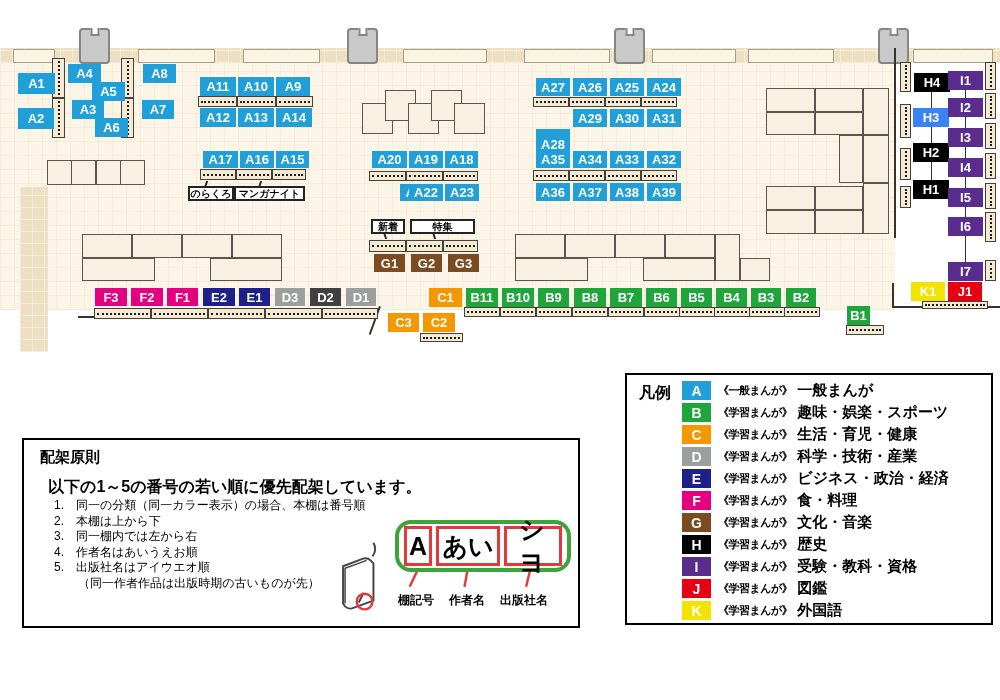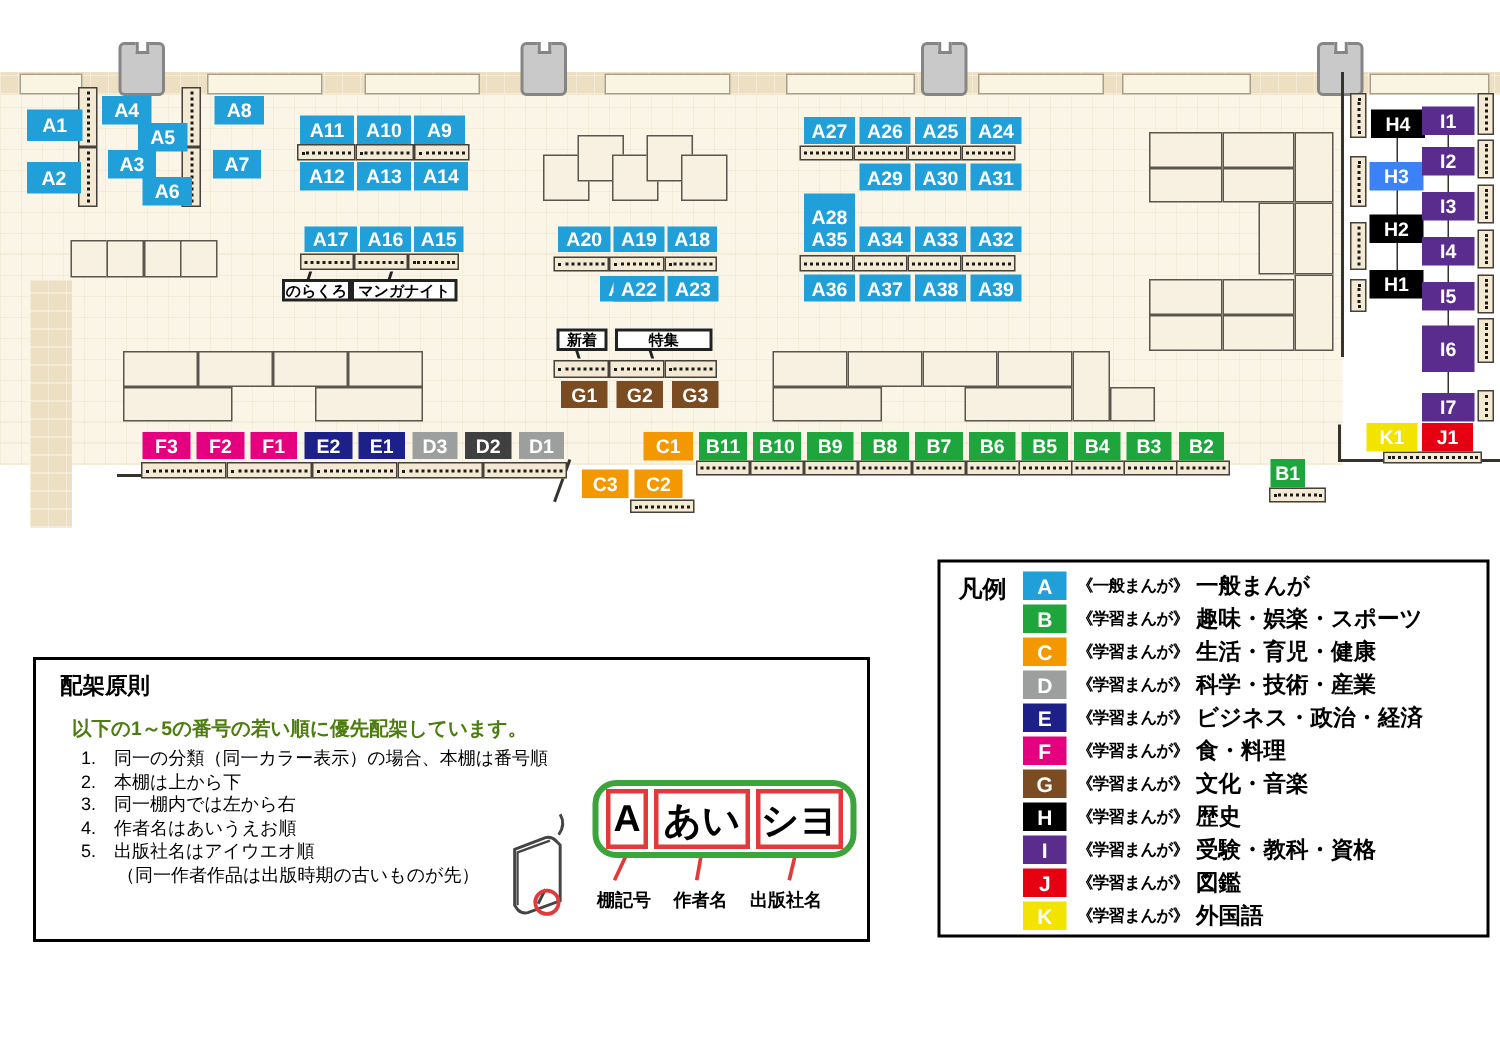--- a/index.html
+++ b/index.html
@@ -34,21 +34,21 @@
   .legend-title{position:absolute;left:12px;top:8px;font-size:16px;font-weight:bold;color:#000;}
   #legend-rows{position:absolute;left:55px;top:6px;display:flex;flex-direction:column;gap:3px;}
   .legend-row{display:flex;align-items:center;height:19px;}
   .lg-chip{width:29px;height:19px;margin-right:7px;display:flex;align-items:center;justify-content:center;
         color:#fff;font-weight:bold;font-size:14px;flex:none;}
   .lg-series{font-size:11px;font-weight:bold;margin-right:5px;white-space:nowrap;color:#000;letter-spacing:-.5px;}
   .lg-cat{font-size:15px;font-weight:bold;white-space:nowrap;color:#000;}
   .principles{position:absolute;left:22px;top:438px;width:558px;height:190px;border:2.5px solid #000;
         background:#fff;box-sizing:border-box;z-index:50;}
   .pr-title{position:absolute;left:16px;top:8px;font-size:15px;font-weight:bold;color:#000;}
-  .pr-intro{position:absolute;left:24px;top:37px;font-size:13px;font-weight:bold;color:#4d7c0f;}
+  .pr-intro{position:absolute;left:24px;top:37px;font-size:16px;font-weight:bold;color:#000000;}
   #pr-list{position:absolute;left:30px;top:58px;font-size:12px;font-weight:normal;line-height:15.5px;color:#000;}
   .pr-item{white-space:pre;}
   #pr-svg{position:absolute;inset:0;width:100%;height:100%;pointer-events:none;}
   .green-label{position:absolute;left:371px;top:80px;width:176px;height:52px;border:4px solid #3BA43B;
         border-radius:16px;background:#fff;display:flex;align-items:center;gap:4px;padding:0 5px;box-sizing:border-box;}
   .label-box{height:40px;border:3px solid #E23A3A;display:flex;align-items:center;justify-content:center;
         font-size:25px;font-weight:bold;box-sizing:border-box;color:#000;flex:none;}
   #label-annots{position:absolute;left:374px;top:152px;display:flex;gap:15px;font-size:12px;font-weight:bold;color:#000;}
 </style>
 </head>
@@ -232,21 +232,21 @@
       <div class="chip" style="left: 847px; top: 306px; width: 23px; height: 19px; background: rgb(30, 166, 60);">B1</div>
       <div class="chip" style="left: 914px; top: 73px; width: 36px; height: 19px; background: rgb(0, 0, 0);">H4</div>
       <div class="chip" style="left: 913px; top: 108px; width: 36px; height: 19px; background: #3b82f6;">H3</div>
       <div class="chip" style="left: 913px; top: 143px; width: 36px; height: 19px; background: rgb(0, 0, 0);">H2</div>
       <div class="chip" style="left: 913px; top: 180px; width: 36px; height: 19px; background: rgb(0, 0, 0);">H1</div>
       <div class="chip" style="left: 948px; top: 71px; width: 35px; height: 19px; background: rgb(90, 44, 142);">I1</div>
       <div class="chip" style="left: 948px; top: 98px; width: 35px; height: 19px; background: rgb(90, 44, 142);">I2</div>
       <div class="chip" style="left: 948px; top: 128px; width: 35px; height: 19px; background: rgb(90, 44, 142);">I3</div>
       <div class="chip" style="left: 948px; top: 158px; width: 35px; height: 19px; background: rgb(90, 44, 142);">I4</div>
       <div class="chip" style="left: 948px; top: 188px; width: 35px; height: 19px; background: rgb(90, 44, 142);">I5</div>
-      <div class="chip" style="left: 948px; top: 217px; width: 35px; height: 31px; background: rgb(90, 44, 142);">I6</div>
+      <div class="chip" style="left: 948px; top: 217px; width: 35px; height: 19px; background: rgb(90, 44, 142);">I6</div>
       <div class="chip" style="left: 948px; top: 262px; width: 35px; height: 19px; background: rgb(90, 44, 142);">I7</div>
       <div class="chip" style="left: 911px; top: 282px; width: 34px; height: 19px; background: rgb(242, 227, 0);">K1</div>
       <div class="chip" style="left: 948px; top: 282px; width: 34px; height: 19px; background: rgb(230, 0, 18);">J1</div>
       <div class="callout up" style="left: 188px; top: 186px; width: 46px; height: 15px;">のらくろ</div>
       <div class="callout up" style="left: 234px; top: 186px; width: 71px; height: 15px;">マンガナイト</div>
       <div class="callout down" style="left: 371px; top: 219px; width: 34px; height: 15px;">新着</div>
       <div class="callout down" style="left: 410px; top: 219px; width: 65px; height: 15px;">特集</div>
     </div>
 
   <div class="legend">
@@ -331,21 +331,21 @@
       <circle cx="344" cy="165" r="8" fill="none" stroke="#E23A3A" stroke-width="2.5"></circle>
       <g stroke="#E23A3A" stroke-width="2.5">
         <line x1="398" y1="133" x2="390" y2="150"></line>
         <line x1="449" y1="133" x2="446" y2="150"></line>
         <line x1="513" y1="133" x2="509" y2="150"></line>
       </g>
     </svg>
     <div class="green-label" id="label-boxes">
         <div class="label-box" style="width: 28px;">A</div>
         <div class="label-box" style="width: 64px;">あい</div>
-        <div class="label-box" style="width: 58px;">シヨ</div>
+        <div class="label-box" style="width: 58px; padding-left: 12px;">シヨ</div>
       </div>
     <div id="label-annots">
         <div>棚記号</div>
         <div>作者名</div>
         <div>出版社名</div>
       </div>
   </div>
 </div>
 
 </body></html>

